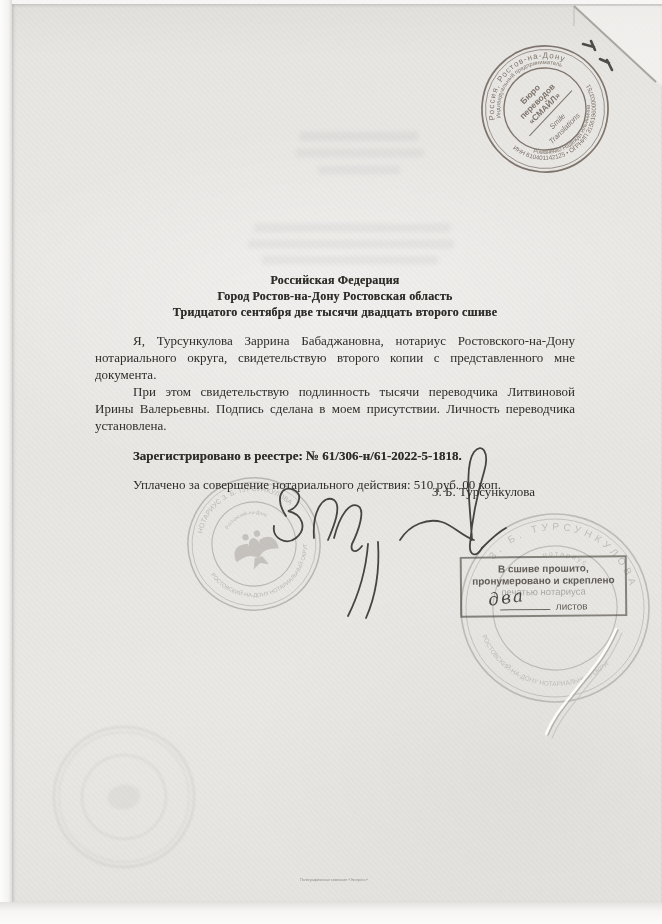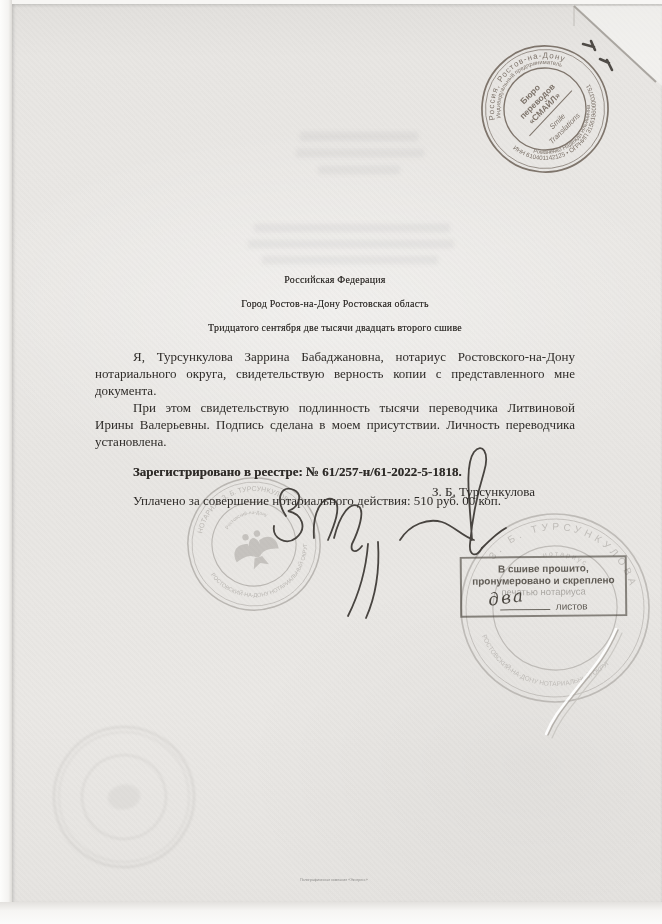--- a/index.html
+++ b/index.html
@@ -16,23 +16,23 @@
       radial-gradient(ellipse 520px 260px at 48% 34%, rgba(255,255,255,.35), rgba(255,255,255,0) 70%),
       radial-gradient(ellipse 420px 300px at 80% 85%, rgba(0,0,0,.03), rgba(0,0,0,0) 70%),
       linear-gradient(180deg,#e2e0dd 0%,#e8e6e3 6%,#eae8e5 28%,#e8e6e3 52%,#eae8e5 78%,#e6e4e1 100%);
     box-shadow:inset 2px 0 3px rgba(0,0,0,.10), inset 0 2px 3px rgba(0,0,0,.08);}
   #paper::after{content:"";position:absolute;inset:0;
     background:repeating-linear-gradient(47deg, rgba(0,0,0,.012) 0 2px, rgba(255,255,255,.012) 2px 4px);}
   
   .ghost{position:absolute;background:rgba(60,60,70,.055);filter:blur(2px);border-radius:2px;}
   
   #content{position:absolute;left:95px;top:272px;width:480px;color:#2e2b28;}
-  .h{font-weight:normal;text-align:center;font-size:10px;line-height:16px;margin:0;
+  .h{font-weight:bold;text-align:center;font-size:12px;line-height:16px;margin:0;
      letter-spacing:.2px;text-shadow:0 0 .4px rgba(46,43,40,.6);}
-  .h + .h{margin-top:8px;}
+  .h + .h{margin-top:0;}
   .p{font-size:13px;line-height:17px;text-align:justify;text-indent:38px;margin:0;
      word-spacing:1.2px;}
   #par1{margin-top:12px;}
   .reg{font-size:13px;font-weight:bold;margin:14px 0 0 0;padding-left:38px;
        text-shadow:0 0 .4px rgba(46,43,40,.55);}
   .fee{font-size:13px;margin:13px 0 0 0;padding-left:38px;}
   #notary-name{position:absolute;left:432px;top:484px;font-size:13px;color:#2e2b28;}
   
   #binding-stamp{position:absolute;left:460px;top:556px;width:167px;height:61px;
      border:2px solid rgba(73,67,60,.62);transform:rotate(-.6deg);
@@ -155,23 +155,23 @@
       <circle cx="79" cy="79" r="65" stroke-width="1"></circle>
       <circle cx="79" cy="79" r="42" stroke-width="1.5"></circle>
       <ellipse cx="79" cy="79" rx="16" ry="12" fill="#6f6c68" opacity=".5"></ellipse>
     </g>
   </svg>
 
   <div id="content">
     <p class="h">Российская Федерация</p>
     <p class="h">Город Ростов-на-Дону Ростовская область</p>
     <p class="h">Тридцатого сентября две тысячи двадцать второго сшиве</p>
-    <p class="p" id="par1">Я, Турсункулова Заррина Бабаджановна, нотариус Ростовского-на-Дону нотариального округа, свидетельствую верность копии с представленного мне документа.</p>
+    <p class="p" id="par1">Я, Турсункулова Заррина Бабаджановна, нотариус Ростовского-на-Дону нотариального округа, свидетельствую второго копии с представленного мне документа.</p>
     <p class="p">При этом свидетельствую подлинность тысячи переводчика Литвиновой Ирины Валерьевны. Подпись сделана в моем присутствии. Личность переводчика установлена.</p>
-    <p class="reg">Зарегистрировано в реестре: № 61/257-н/61-2022-5-1818.</p>
+    <p class="reg">Зарегистрировано в реестре: № 61/306-н/61-2022-5-1818.</p>
     <p class="fee">Уплачено за совершение нотариального действия: 510 руб. 00 коп.</p>
   </div>
 
   <svg class="sealsvg" style="left:250px;top:436px;" width="260" height="193" viewBox="0 -8 260 193">
     <g fill="none" stroke="#3b3733" stroke-width="1.8" stroke-linecap="round" opacity=".92">
       <path d="M36,72 C24,54 32,40 44,46 C54,51 48,64 38,67 C52,70 58,84 46,94 C36,102 22,94 24,82"></path>
       <path d="M64,94 C62,66 74,50 84,56 C92,62 84,82 78,96"></path>
       <path d="M84,94 C90,70 100,58 108,62 C116,66 108,88 102,100 C100,108 106,110 112,102"></path>
       <path d="M118,100 C116,126 108,152 98,172"></path>
       <path d="M128,98 C130,130 124,156 116,174"></path>

